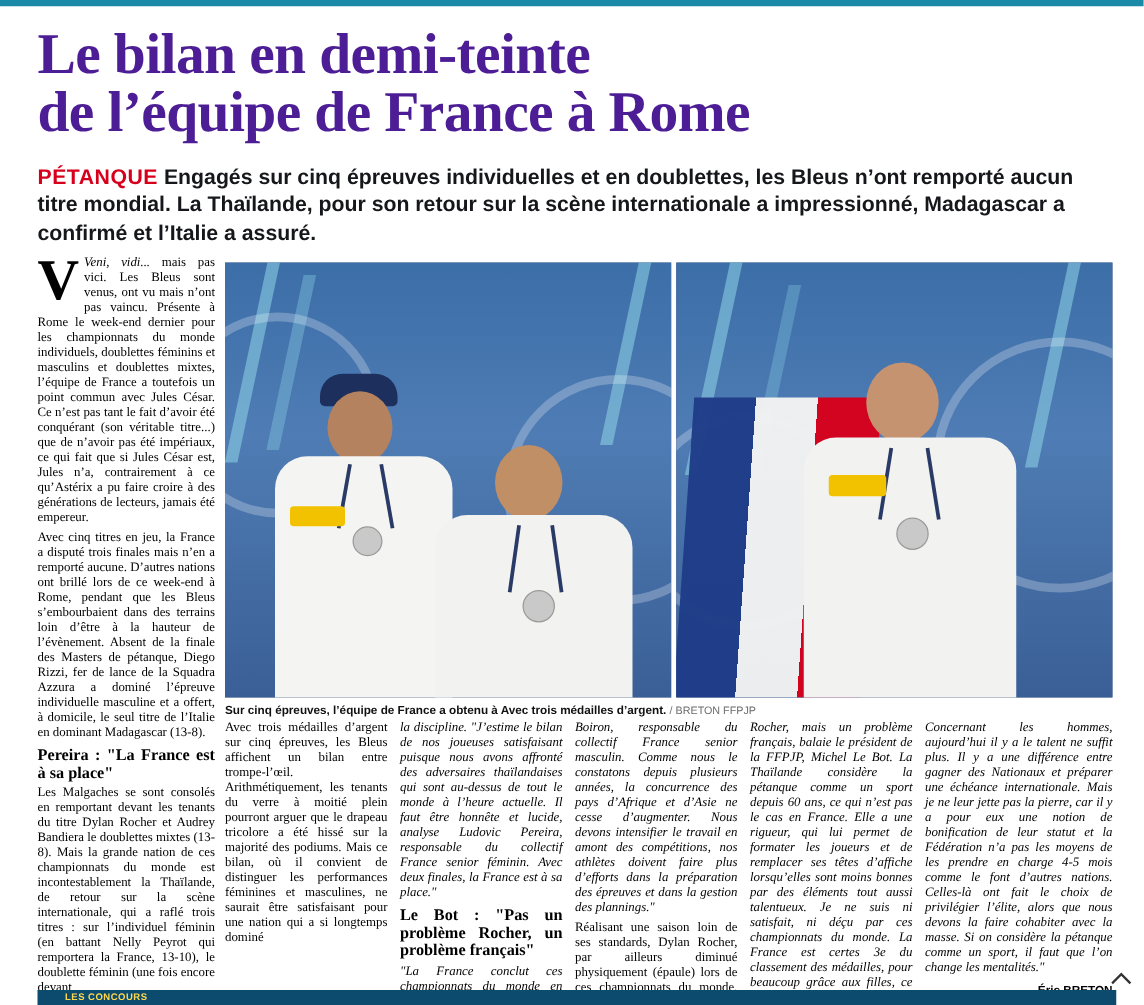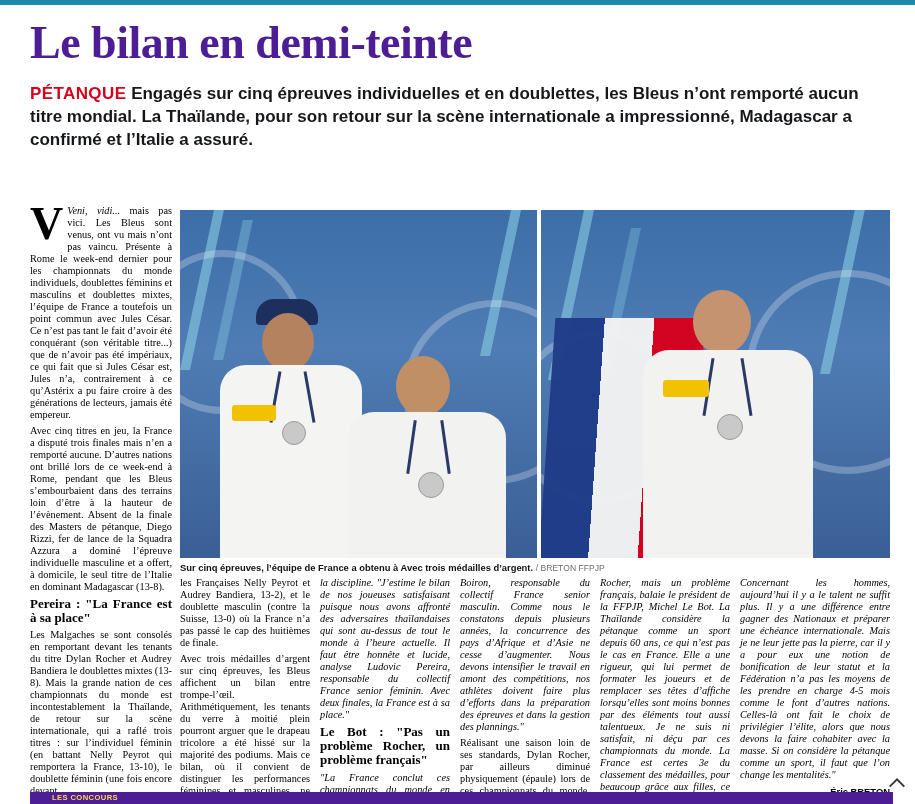--- a/index.html
+++ b/index.html
@@ -174,21 +174,21 @@
     color: #777;
     font-style: italic;
   }
 
   .bottom-strip {
     position: absolute;
     left: 30px;
     bottom: 0;
     width: 863px;
     height: 12px;
-    background: #4c1d95;
+    background: #0c4a6e;
   }
   .bottom-strip .strip-label {
     position: absolute;
     left: 22px;
     top: 1px;
     font-family: "Liberation Sans", sans-serif;
     font-size: 7.6px;
     font-weight: bold;
     color: #ffd84d;
     letter-spacing: 0.4px;
@@ -264,20 +264,21 @@
 <body>
 
 <div class="page">
 
   <div class="top-rule"></div>
 
   <div class="content">
 
     <h1 class="headline">
       <span>Le bilan en demi-teinte</span>
+      <span class="line2">de l’équipe de France à Rome</span>
     </h1>
 
     <div class="standfirst">
       <span class="kicker">PÉTANQUE</span>
       <span>Engagés sur cinq épreuves individuelles et en doublettes, les Bleus n’ont remporté aucun titre mondial. La Thaïlande, pour son retour sur la scène internationale a impressionné, Madagascar a confirmé et l’Italie a assuré.</span>
     </div>
 
     <div class="body-area">
 
       <div class="upper">
@@ -347,21 +348,20 @@
           <span class="credit">/ BRETON FFPJP</span>
         </div>
 
       </div>
 
       <div class="lower">
 
         <div class="lcol c1"></div>
 
         <div class="lcol c2">
-          <p>les Françaises Nelly Peyrot et Audrey Bandiera, 13-2), et le doublette masculin (contre la Suisse, 13-0) où la France n’a pas passé le cap des huitièmes de finale.</p>
           <p>Avec trois médailles d’argent sur cinq épreuves, les Bleus affichent un bilan entre trompe-l’œil. Arithmétiquement, les tenants du verre à moitié plein pourront arguer que le drapeau tricolore a été hissé sur la majorité des podiums. Mais ce bilan, où il convient de distinguer les performances féminines et masculines, ne saurait être satisfaisant pour une nation qui a si longtemps dominé</p>
         </div>
 
         <div class="lcol c3">
           <p style="font-style:italic;">la discipline. "J’estime le bilan de nos joueuses satisfaisant puisque nous avons affronté des adversaires thaïlandaises qui sont au-dessus de tout le monde à l’heure actuelle. Il faut être honnête et lucide, analyse Ludovic Pereira, responsable du collectif France senior féminin. Avec deux finales, la France est à sa place."</p>
           <h3>Le Bot : "Pas un problème Rocher, un problème français"</h3>
           <p style="font-style:italic;">"La France conclut ces championnats du monde en deçà de nos espérances, clairement, estime pour sa part Jean-Claude</p>
         </div>
 
         <div class="lcol c4">

